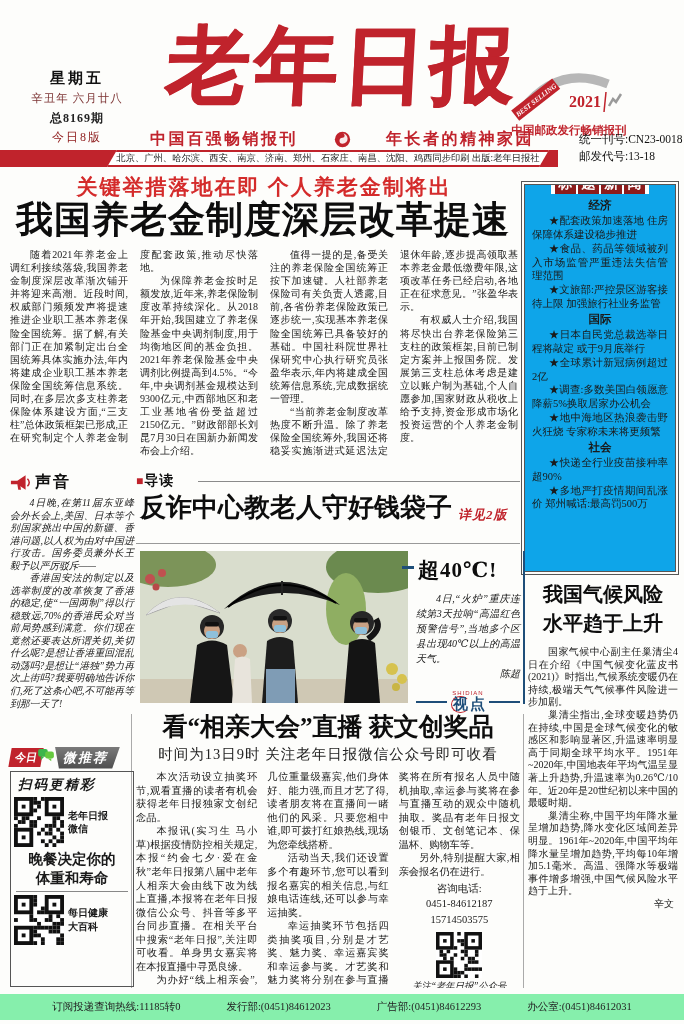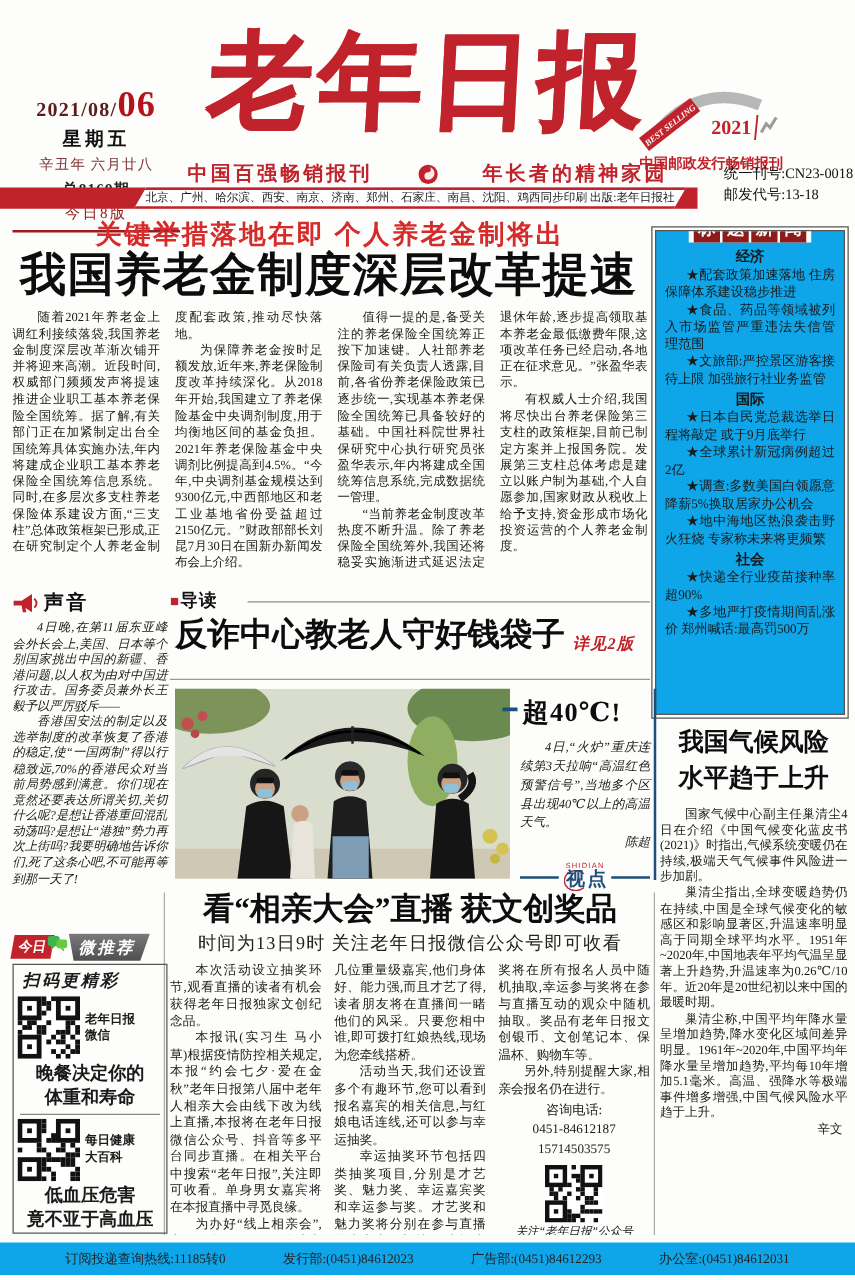--- a/index.html
+++ b/index.html
@@ -106,31 +106,30 @@
     padding:2px 12px 2px 8px;clip-path:polygon(0 0,100% 0,88% 100%,6% 100%);letter-spacing:2px;}
   .micro-box{border:1px solid #555;margin-top:3px;padding:4px 3px;box-sizing:border-box;height:216px;overflow:hidden;}
   .scan-note{font-size:13.5px;font-weight:bold;font-style:italic;letter-spacing:2px;margin:0 0 3px 4px;}
   .qr-row{display:flex;align-items:center;gap:4px;}
   .qr-row svg{width:50px;height:50px;flex:0 0 auto;}
   .qr-label{font-size:10px;font-weight:bold;white-space:pre-line;line-height:1.35;}
   .micro-headline{text-align:center;font-size:14.5px;font-weight:900;line-height:1.3;white-space:pre-line;margin:3px 0 2px;}
   .micro-div{border-top:1px solid #888;margin:3px 2px;}
 
   
-  .footer-bar{position:absolute;left:0;top:994px;width:684px;height:26px;background:#0ea5e9;
+  .footer-bar{position:absolute;left:0;top:994px;width:684px;height:26px;background:#86efac;
     display:flex;align-items:center;justify-content:center;gap:46px;font-size:10.5px;color:#222;}
   .pre{white-space:pre-line;}
 </style>
 </head>
 <body>
 
 <div id="page">
 
   <div class="datebox">
-    <div class="d1"><span>2021/08/</span><b>06</b></div>
     <div class="d2">星期五</div>
     <div class="d3">辛丑年 六月廿八</div>
     <div class="d4">总8169期</div>
     <div class="d5">今日8版</div>
   </div>
 
   <div class="paper-title">老年日报</div>
 
   <div class="slogan-row">
     <span>中国百强畅销报刊</span>
@@ -481,22 +480,20 @@
             <rect x="8" y="0" width="5" height="5" fill="#111"></rect>
             <rect x="9" y="1" width="3" height="3" fill="#fff"></rect>
             <rect x="10" y="2" width="1" height="1" fill="#111"></rect>
             <rect x="0" y="8" width="5" height="5" fill="#111"></rect>
             <rect x="1" y="9" width="3" height="3" fill="#fff"></rect>
             <rect x="2" y="10" width="1" height="1" fill="#111"></rect>
           </svg>
         <span class="qr-label">每日健康
 大百科</span>
       </div>
-      <div class="micro-headline">低血压危害
-竟不亚于高血压</div>
     </div>
   </div>
 
   <div class="footer-bar">
     <span>订阅投递查询热线:11185转0</span>
     <span>发行部:(0451)84612023</span>
     <span>广告部:(0451)84612293</span>
     <span>办公室:(0451)84612031</span>
   </div>
 

